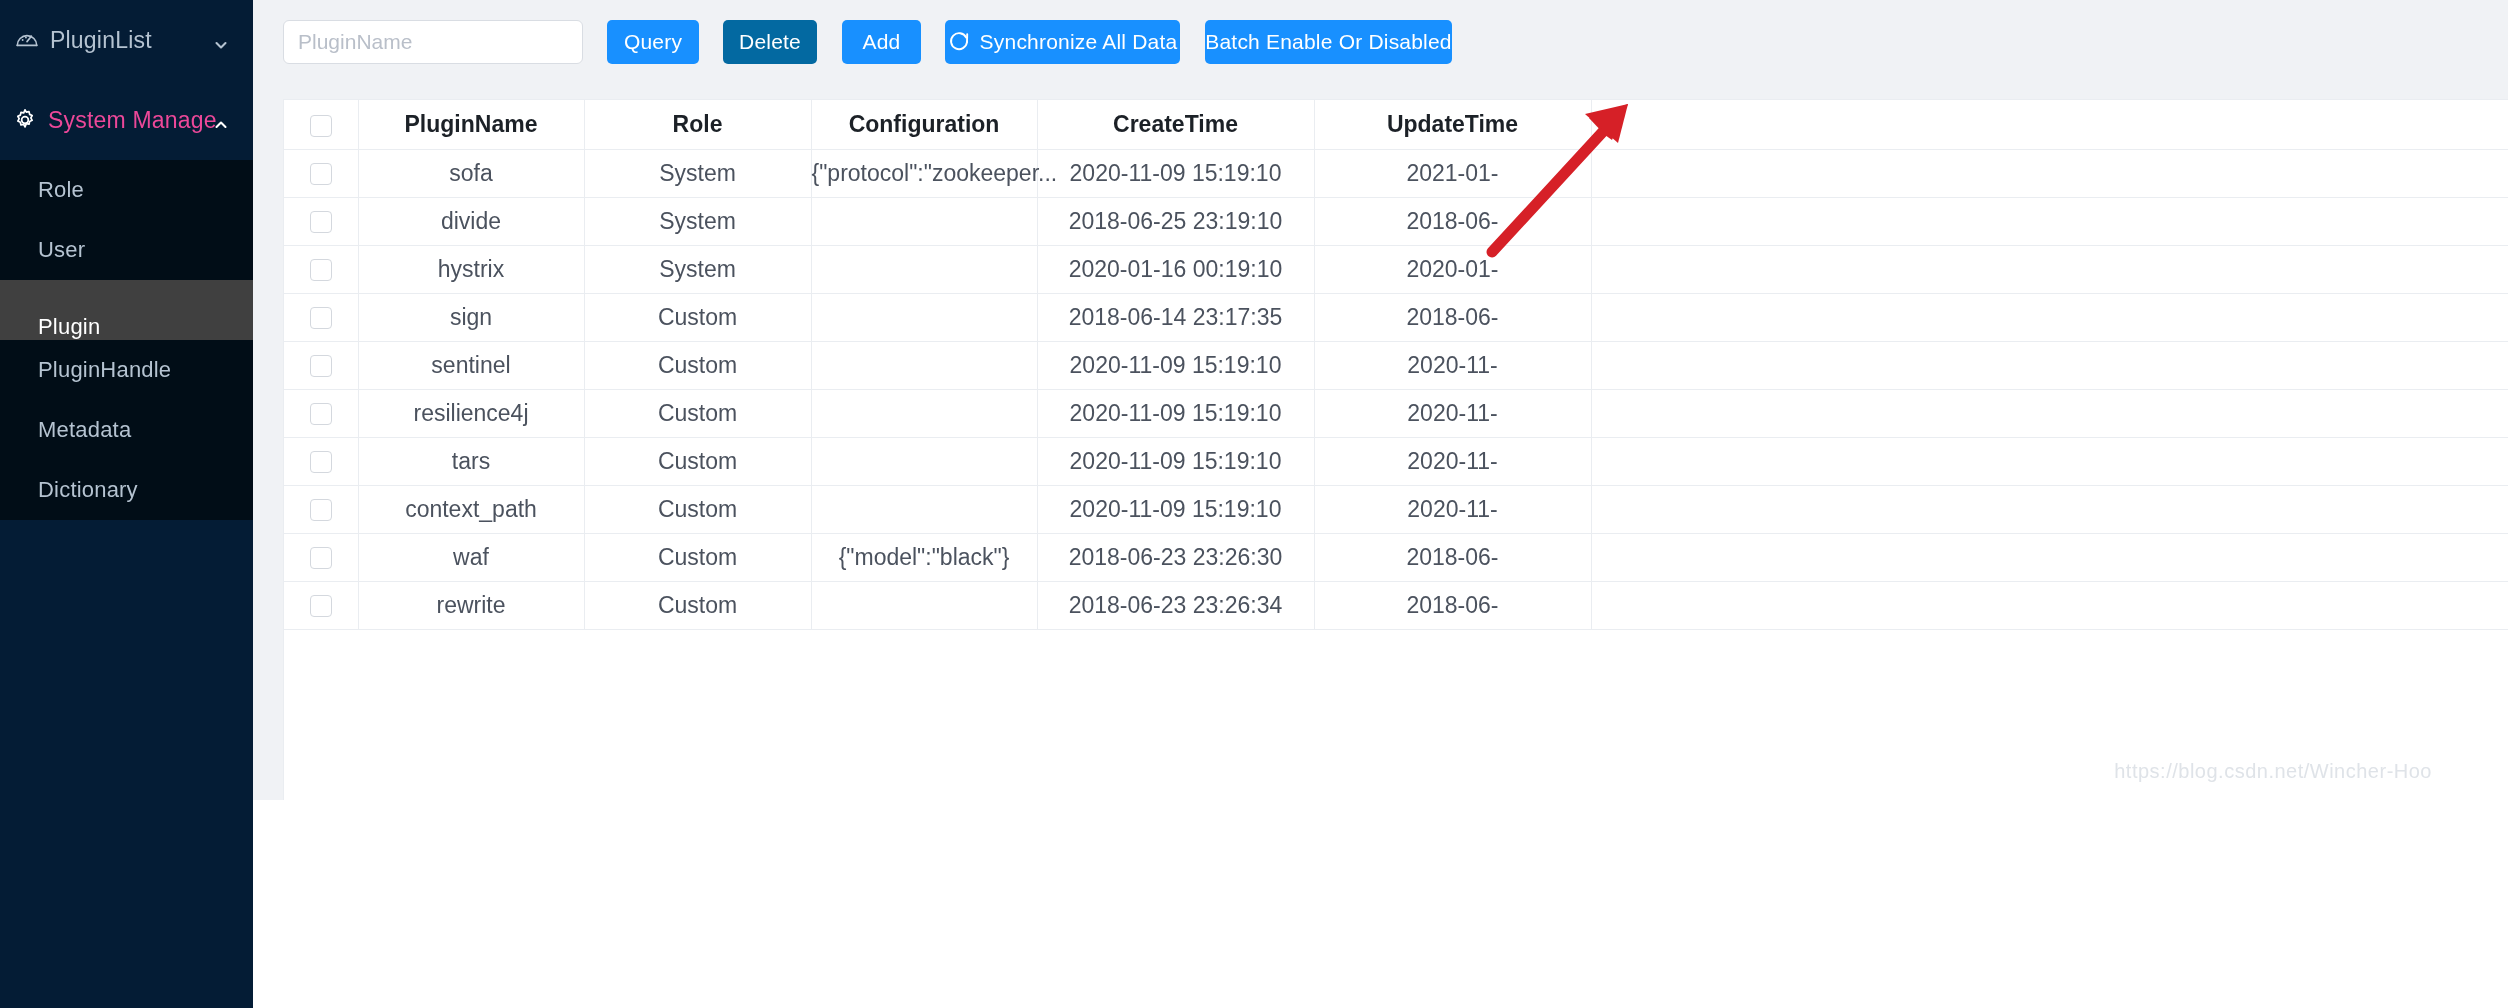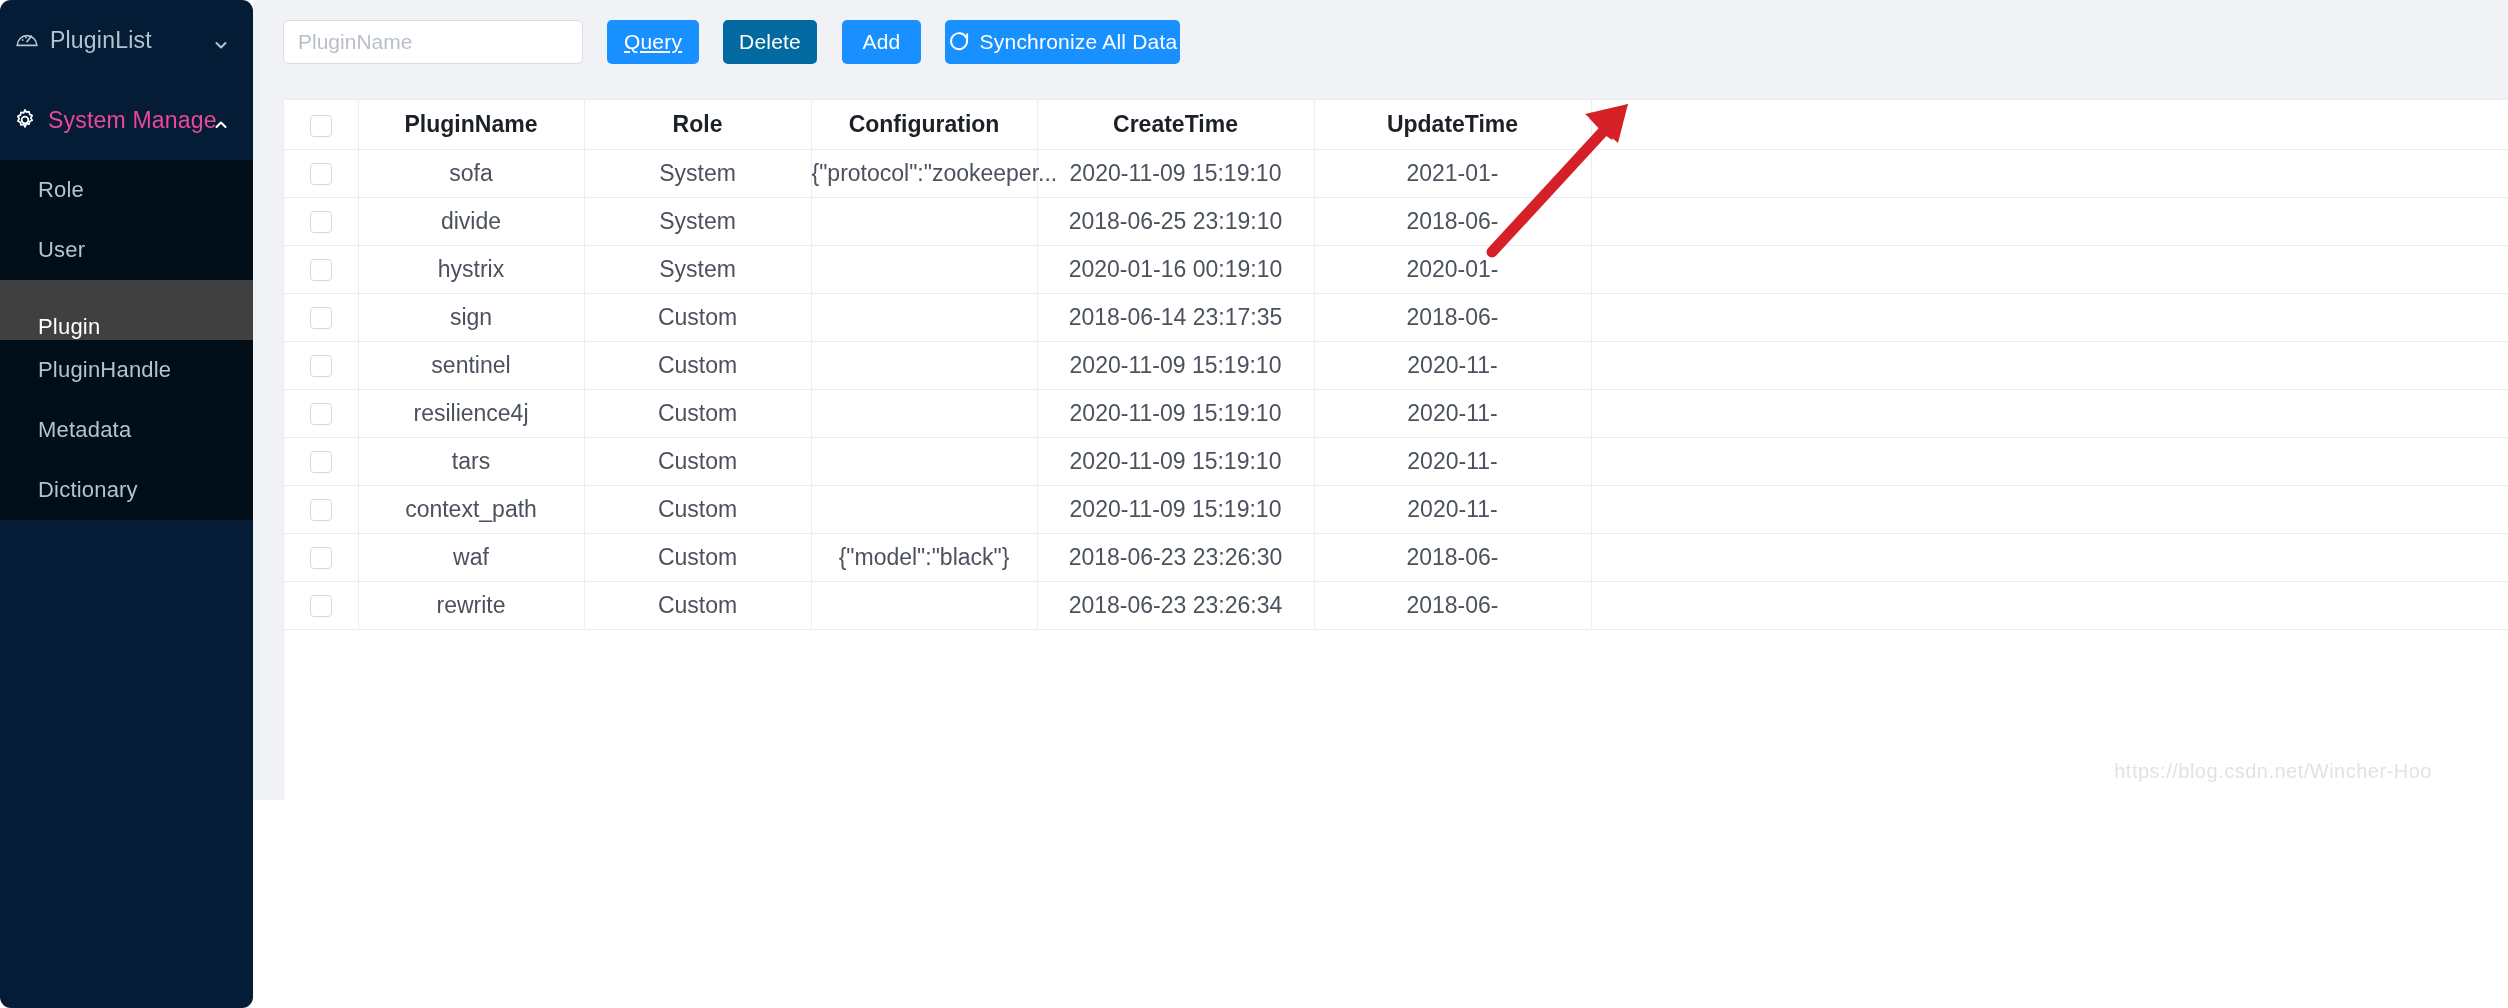--- a/index.html
+++ b/index.html
@@ -11,21 +11,20 @@
   }
   #app { position: relative; width: 2508px; height: 1008px; display: flex; }
 
   
   #sidebar {
     width: 253px; height: 1008px;
     background: #041c35;
     flex: 0 0 253px;
     position: relative;
     overflow: hidden;
-    border-radius: 11px;
   }
   .nav-top {
     height: 80px;
     display: flex; align-items: center;
     padding-left: 14px;
     color: #b5c3d1;
     font-size: 23px;
     letter-spacing: .2px;
     position: relative;
   }
@@ -83,21 +82,21 @@
     font-family: "Liberation Sans", sans-serif;
     cursor: pointer;
     display: inline-flex; align-items: center; justify-content: center;
     gap: 10px;
     padding: 0 22px;
     white-space: nowrap;
     letter-spacing: .2px;
   }
   .btn-primary { background: #1890ff; }
   .btn-danger  { background: #0369a1; }
-  #btn-query  { margin-left: 24px; width: 92px; padding: 0; text-decoration: underline; }
+  #btn-query  { margin-left: 24px; width: 92px; padding: 0; }
   #btn-delete { margin-left: 24px; width: 94px; padding: 0; }
   #btn-add    { margin-left: 25px; width: 79px; padding: 8px; }
   #btn-sync   { margin-left: 24px; width: 235px; padding: 12px; }
   #btn-batch  { margin-left: 25px; width: 247px; padding: 0; }
   .sync-ico { width: 22px; height: 22px; flex: 0 0 22px; display:block; }
 
   
   #table-wrap {
     position: absolute;
     left: 30px; top: 99px; right: 0; bottom: 0;
@@ -236,20 +235,23 @@
         <span>Add</span>
       </button>
       <button class="btn btn-primary" id="btn-sync">
         <span class="sync-ico">
           <svg width="22" height="22" viewBox="0 0 22 22" fill="none" stroke="#ffffff" stroke-width="1.9" stroke-linecap="round">
             <path d="M18.2 6.6A8 8 0 1 0 19 11"></path>
             <path d="M19.2 3.2 19 11"></path>
           </svg>
         </span>
         <span>Synchronize All Data</span>
+      </button>
+      <button class="btn btn-primary" id="btn-batch">
+        <span>Batch Enable Or Disabled</span>
       </button>
     </div>
 
     <div id="table-wrap">
       <table class="grid">
         <colgroup>
           <col class="c-check">
             <col class="c-name">
             <col class="c-role">
           <col class="c-conf">

